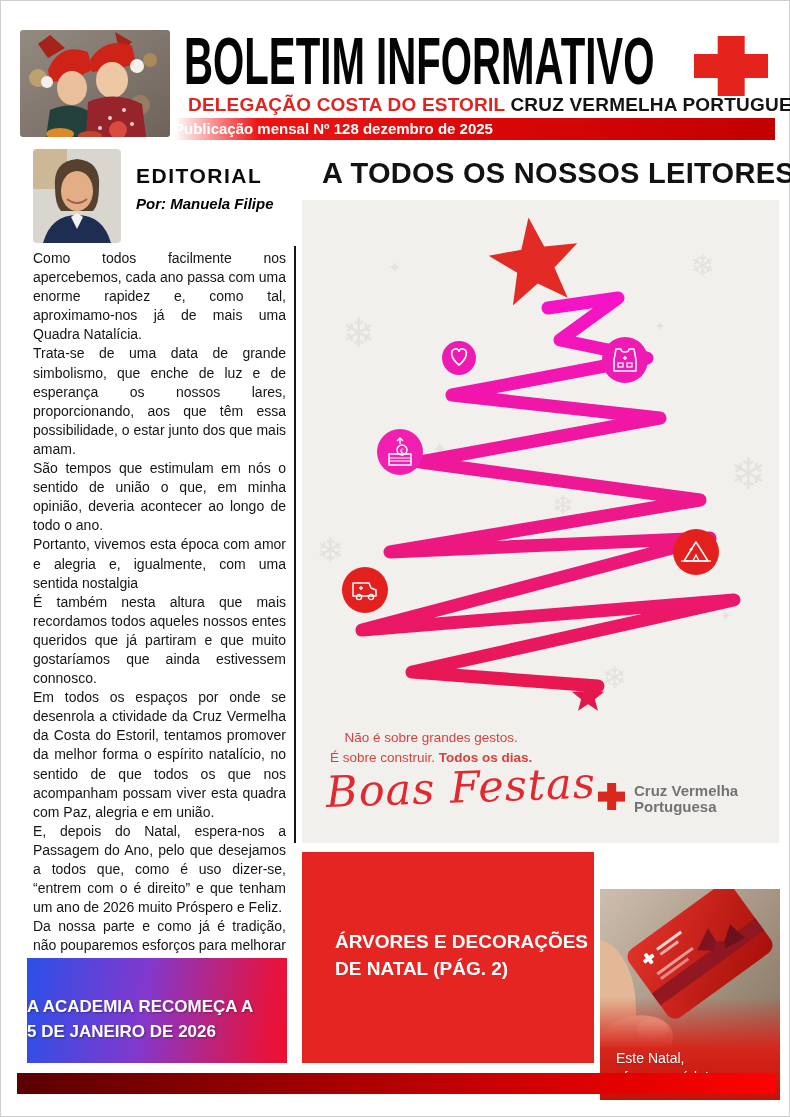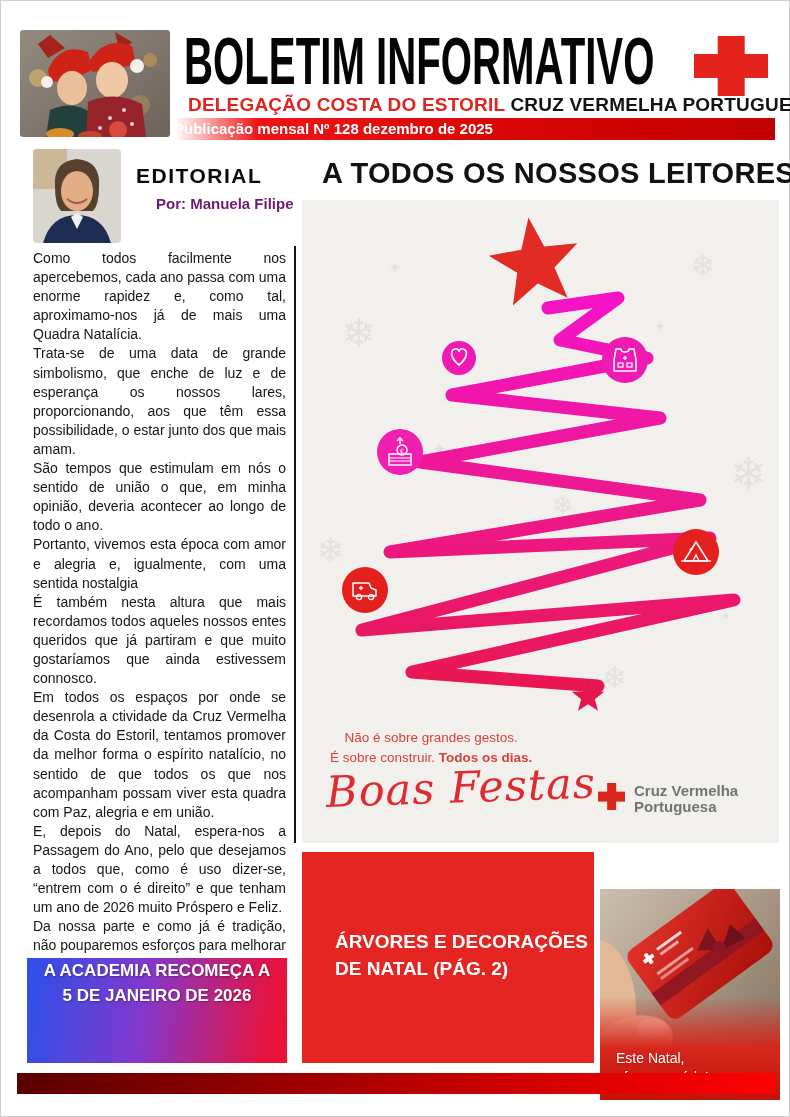--- a/index.html
+++ b/index.html
@@ -20,21 +20,21 @@
   .subtitle{left:188px;top:94px;width:590px;white-space:nowrap;font-weight:bold;font-size:19px;letter-spacing:.2px;}
   .subtitle .red{color:#e3231e;}
   .subtitle .blk{color:#141414;}
   .pub-bar{left:174px;top:118px;width:601px;height:22px;line-height:22px;
       background:linear-gradient(90deg,#ffffff 0%,#ef1414 14%,#d90606 55%,#c10000 100%);
       color:#fff;font-weight:bold;font-size:15px;text-align:left;padding-right:9px;box-sizing:border-box;}
 
   
   .edit-photo{left:33px;top:149px;width:88px;height:94px;border-radius:4px;overflow:hidden;}
   .edit-head{left:136px;top:164px;font-size:21px;font-weight:bold;letter-spacing:1.5px;color:#0a0a0a;}
-  .edit-byline{left:136px;top:195px;font-size:15px;font-weight:bold;color:#701a75;margin-left:20px;}
+  .edit-byline{left:136px;top:195px;font-size:15px;font-weight:bold;font-style:italic;color:#000000;}
   .divider{left:294px;top:246px;width:2px;height:597px;background:#161616;}
   .edit-body{left:33px;top:249px;width:253px;font-size:14px;line-height:19.1px;
       text-align:justify;color:#151515;}
   .edit-body p{margin:0;}
 
   
   .main-head{left:306px;top:157px;width:472px;font-size:29px;font-weight:600;color:#121212;
       letter-spacing:.3px;white-space:nowrap;margin-left:16px;}
   .poster{left:302px;top:200px;width:477px;height:643px;background:#f2f0ed;}
   .poster .deco{position:absolute;color:#e4e2dc;pointer-events:none;}
@@ -45,22 +45,22 @@
   .cvp-logo{left:296px;top:580px;width:170px;height:44px;}
   .cvp-cross{position:absolute;left:0;top:3px;width:27px;height:27px;}
   .cvp-cross .v{background:#da291c;}
   .cvp-cross .h{background:#da291c;}
   .cvp-text{position:absolute;left:36px;top:3px;font-size:15px;line-height:15.5px;
       font-weight:bold;color:#737373;}
 
   
   .academia{left:27px;top:958px;width:260px;height:105px;
       background:linear-gradient(98deg,#2b50e8 0%,#8338cd 45%,#e31443 90%,#ee1030 100%);
-      color:#fff;font-weight:bold;font-size:17px;line-height:25px;text-align:center;
-      box-sizing:border-box;text-shadow:1px 1px 2px rgba(0,0,0,.35);}
+      color:#fff;font-weight:bold;font-size:17px;line-height:25px;text-align:left;
+      padding-top:36px;box-sizing:border-box;text-shadow:1px 1px 2px rgba(0,0,0,.35);}
   .arvores{left:302px;top:852px;width:292px;height:211px;background:#e42521;
       color:#fff;font-weight:bold;font-size:19px;line-height:27px;
       padding:76px 0 0 33px;box-sizing:border-box;}
   .cardbox{left:600px;top:852px;width:204px;height:211px;overflow:hidden;margin-top:37px;}
   .card-caption{position:absolute;left:16px;top:160px;color:#fff;font-size:14px;line-height:19px;
       text-shadow:0 1px 2px rgba(120,0,0,.4);}
   .bottom-bar{left:17px;top:1073px;width:758px;height:21px;
       background:linear-gradient(90deg,#5a0000 0%,#a30000 40%,#d60000 70%,#fd0202 100%);}
 </style>
 </head>

